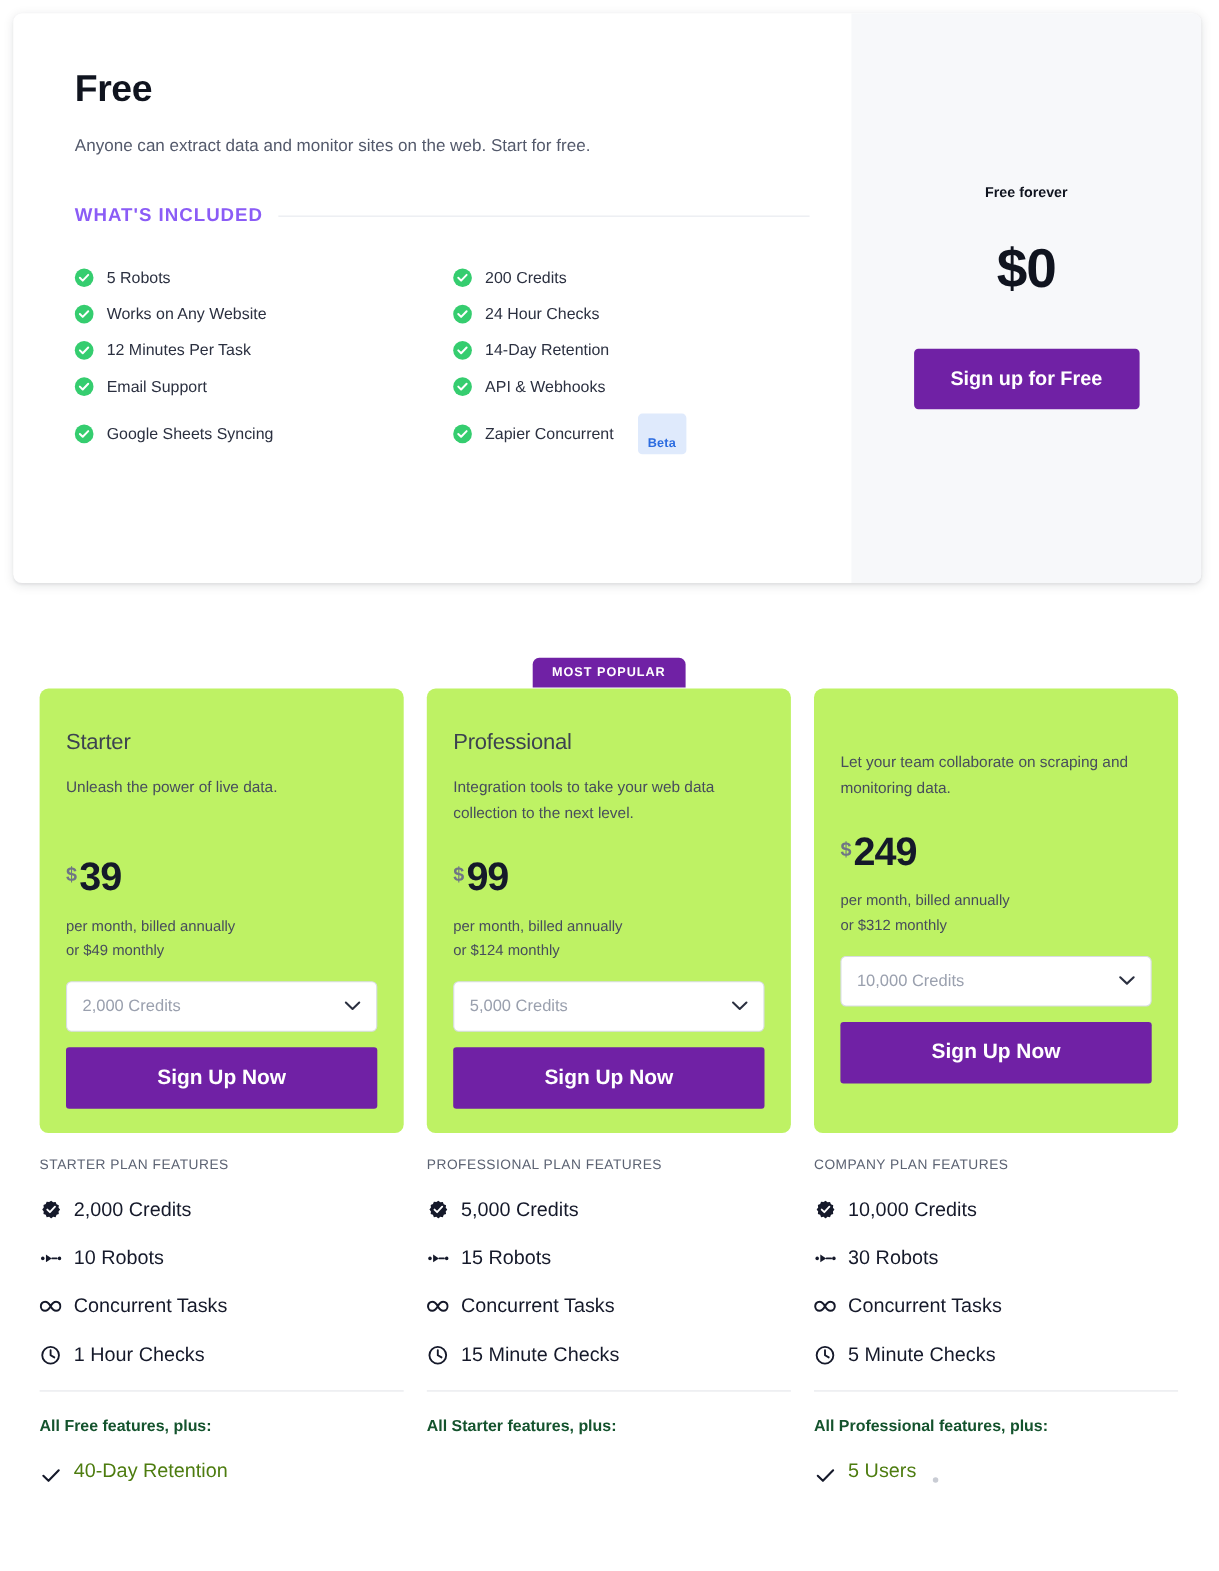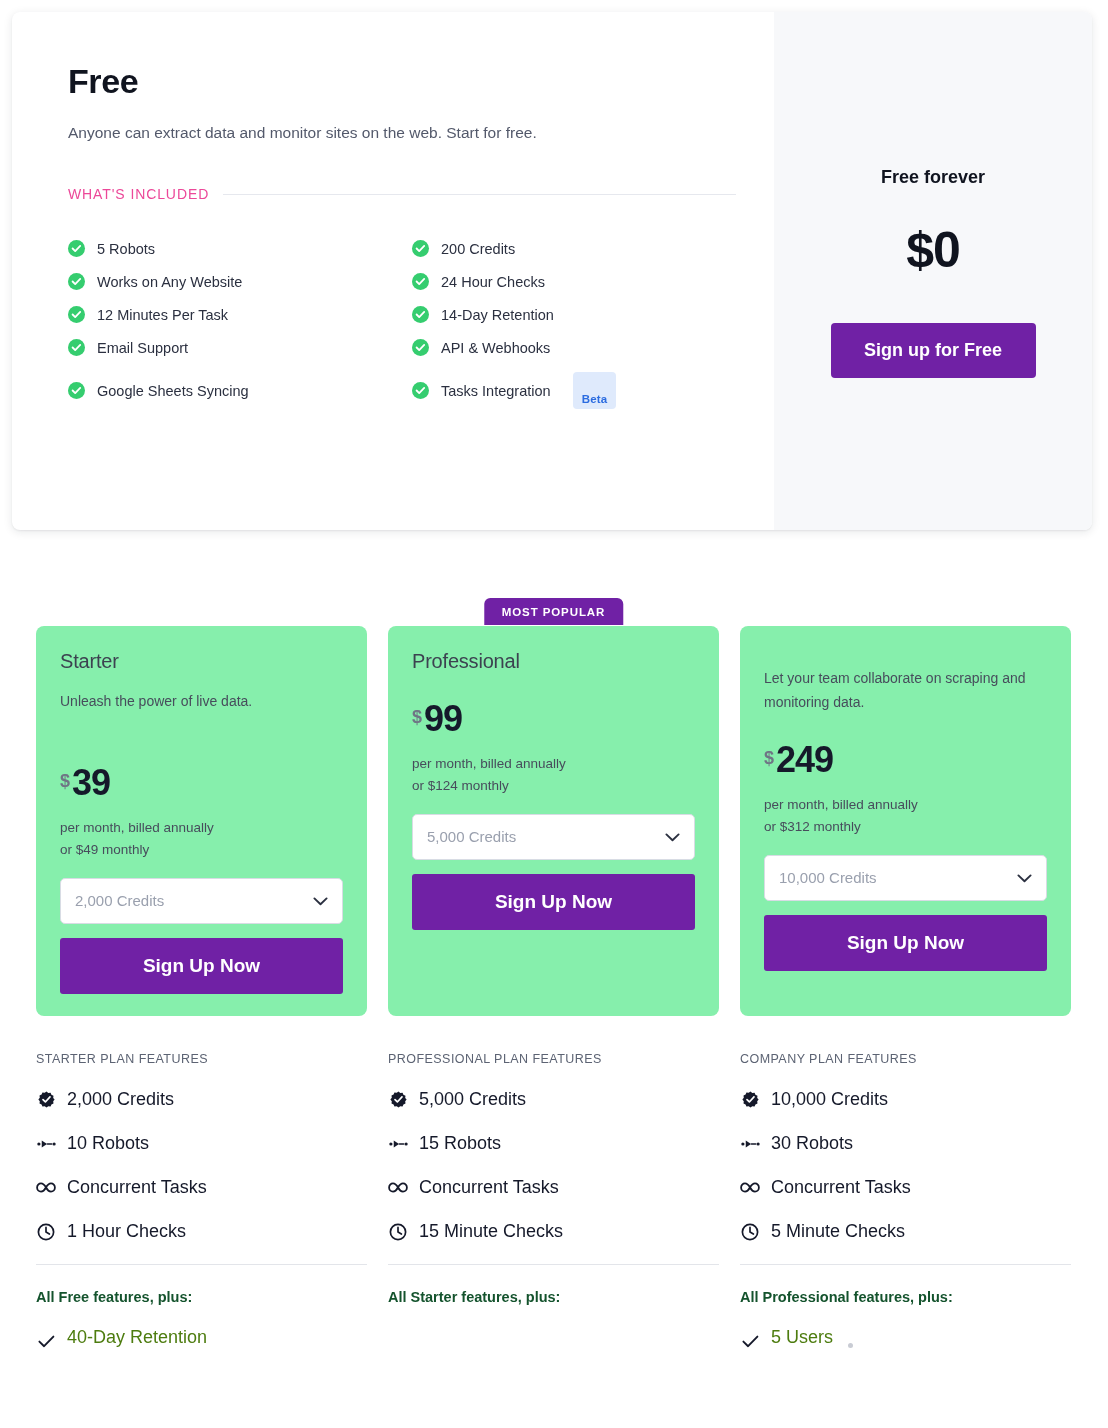--- a/index.html
+++ b/index.html
@@ -37,21 +37,21 @@
   .free-sub {
     margin-top: 24px;
     font-size: 15.5px; color: #53596b; line-height: 1.45;
   }
   .included-row {
     margin-top: 42px;
     display: flex; align-items: center; gap: 14px;
     width: 668px;
   }
   .included-label {
-    font-size: 14px; font-weight: normal; color: #ec4899;
+    font-size: 17px; font-weight: bold; color: #8b5cf6;
     letter-spacing: .9px; white-space: nowrap;
   }
   .included-rule { flex: 1; height: 1px; background: #e6e8ee; }
 
   .feat-grid {
     margin-top: 38px;
     display: grid;
     grid-template-columns: 344px 1fr;
     row-gap: 16px;
   }
@@ -67,21 +67,21 @@
   }
   .cbadge svg { display: block; }
   .beta {
     margin-left: 10px;
     background: #dfeafc; color: #2c6ce0;
     font-size: 11.5px; font-weight: bold;
     padding: 21px 9px 4px; border-radius: 4px;
     letter-spacing: .2px;
   }
 
-  .free-forever { font-size: 18px; font-weight: bold; color: #10141f; }
+  .free-forever { font-size: 13px; font-weight: bold; color: #10141f; }
   .free-price {
     margin-top: 37px;
     font-size: 50px; font-weight: bold; color: #10141f;
     letter-spacing: -1px; line-height: 1;
   }
   .signup-free {
     margin-top: 48px;
     width: 205px; height: 55px;
     background: #7021a5; color: #fff;
     border: none; border-radius: 4px;
@@ -92,23 +92,23 @@
   
   .plans {
     position: absolute;
     left: 36px; top: 626px;
     width: 1036px;
     display: flex; gap: 21px;
   }
   .plan {
     position: relative;
     width: 331px;
-    background: #86efac;
+    background: #bef264;
     border-radius: 8px;
-    padding: 24px 24px 22px;
+    padding: 38px 24px 22px;
   }
   .popular-badge {
     position: absolute;
     top: -28px; left: 50%; transform: translateX(-50%);
     background: #7021a5; color: #fff;
     font-size: 11.5px; font-weight: bold; letter-spacing: .9px;
     padding: 8px 18px 7px;
     border-radius: 6px 6px 0 0;
     white-space: nowrap;
   }
@@ -282,21 +282,21 @@
             </svg>
           </span>
         <span>Google Sheets Syncing</span>
       </div>
       <div class="feat">
         <span class="cbadge">
             <svg width="11" height="11" viewBox="0 0 11 11">
               <path d="M1.6 5.5 L4.2 8.1 L9.2 2.9" stroke="#fff" stroke-width="1.8" fill="none" stroke-linecap="round" stroke-linejoin="round"></path>
             </svg>
           </span>
-        <span>Tasks Integration</span>
+        <span>Zapier Concurrent</span>
         <span class="beta">Beta</span>
       </div>
     </div>
   </div>
 
   <div class="free-right">
     <div class="free-forever">Free forever</div>
     <div class="free-price">$0</div>
     <button class="signup-free">Sign up for Free</button>
   </div>
@@ -320,20 +320,21 @@
       <span><svg width="15" height="9" viewBox="0 0 15 9">
             <path d="M1.4 1.4 L7.5 7.2 L13.6 1.4" stroke="#2b3040" stroke-width="1.9" fill="none" stroke-linecap="round" stroke-linejoin="round"></path>
           </svg></span>
     </div>
     <button class="signup-now">Sign Up Now</button>
   </div>
 
   <div class="plan">
     <div class="popular-badge">MOST POPULAR</div>
     <h2 class="plan-name">Professional</h2>
+    <p class="plan-desc">Integration tools to take your web data collection to the next level.</p>
     <div class="plan-price">
       <span class="cur">$</span>
       <span class="amt">99</span>
     </div>
     <div class="plan-billing">
       <div>per month, billed annually</div>
       <div>or $124 monthly</div>
     </div>
     <div class="credits-select">
       <span class="credits-value">5,000 Credits</span>

